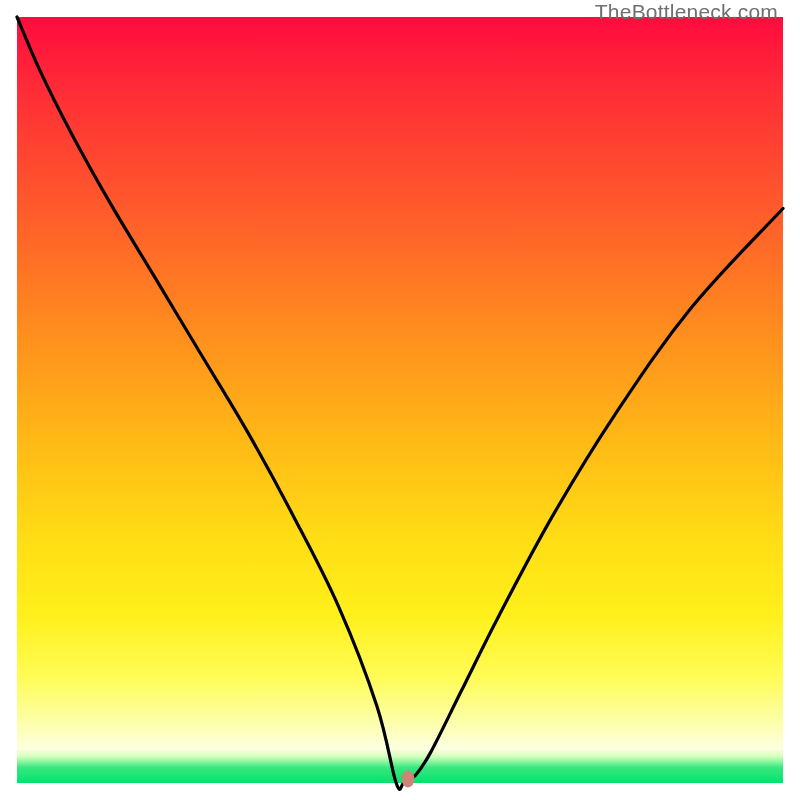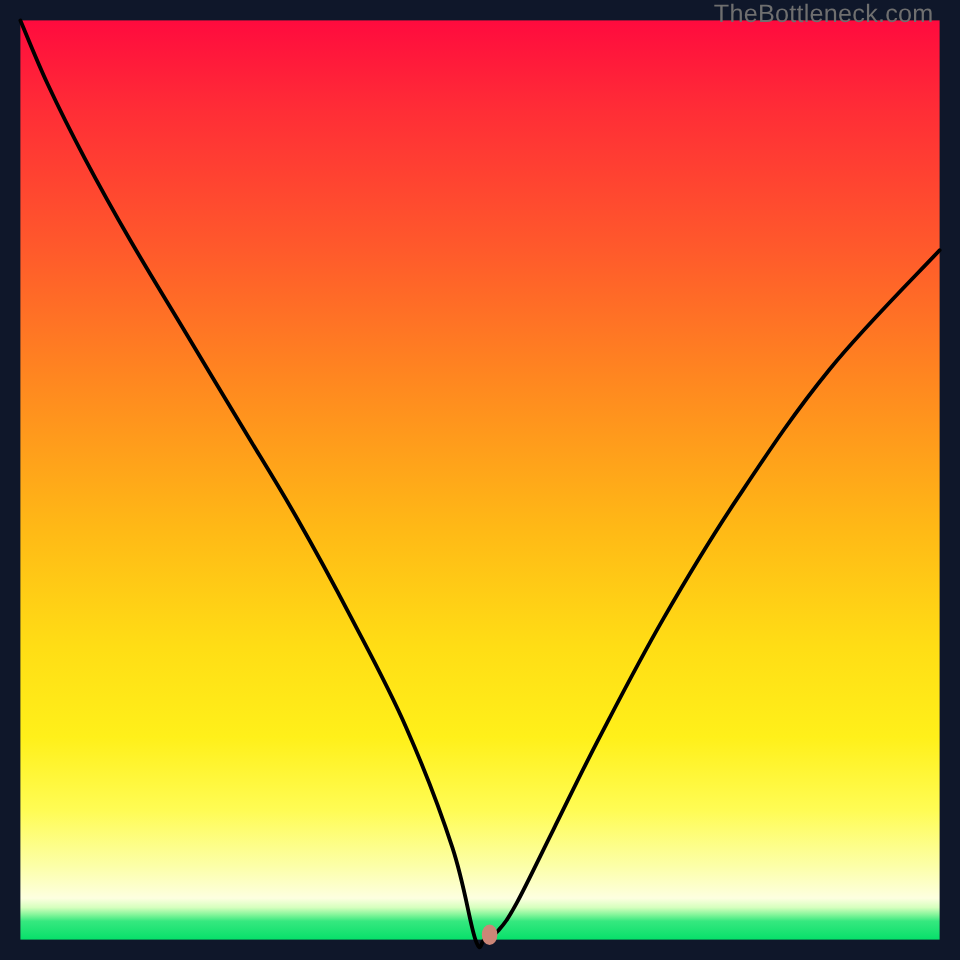--- a/index.html
+++ b/index.html
@@ -8,21 +8,21 @@
     width: 800px;
     height: 800px;
     background: #000;
     overflow: hidden;
     font-family: Arial, Helvetica, sans-serif;
   }
   .frame {
     position: relative;
     width: 800px;
     height: 800px;
-    background: #0f172a;
+    background: #ffffff;
   }
   .plot-area {
     position: absolute;
     left: 17px;
     top: 17px;
     width: 766px;
     height: 766px;
     
     background: linear-gradient(
       to bottom,

